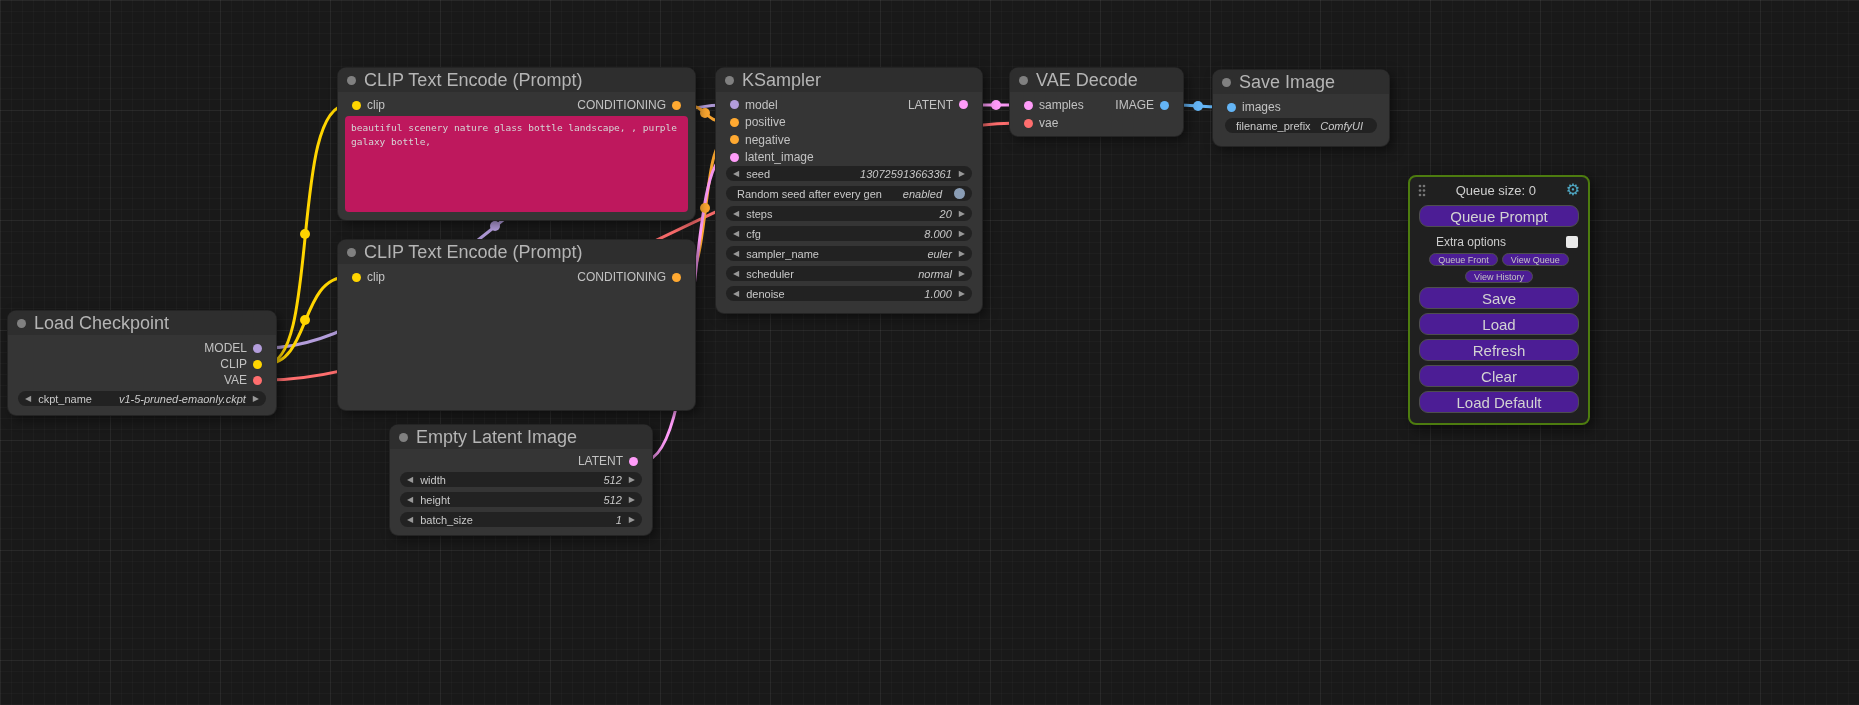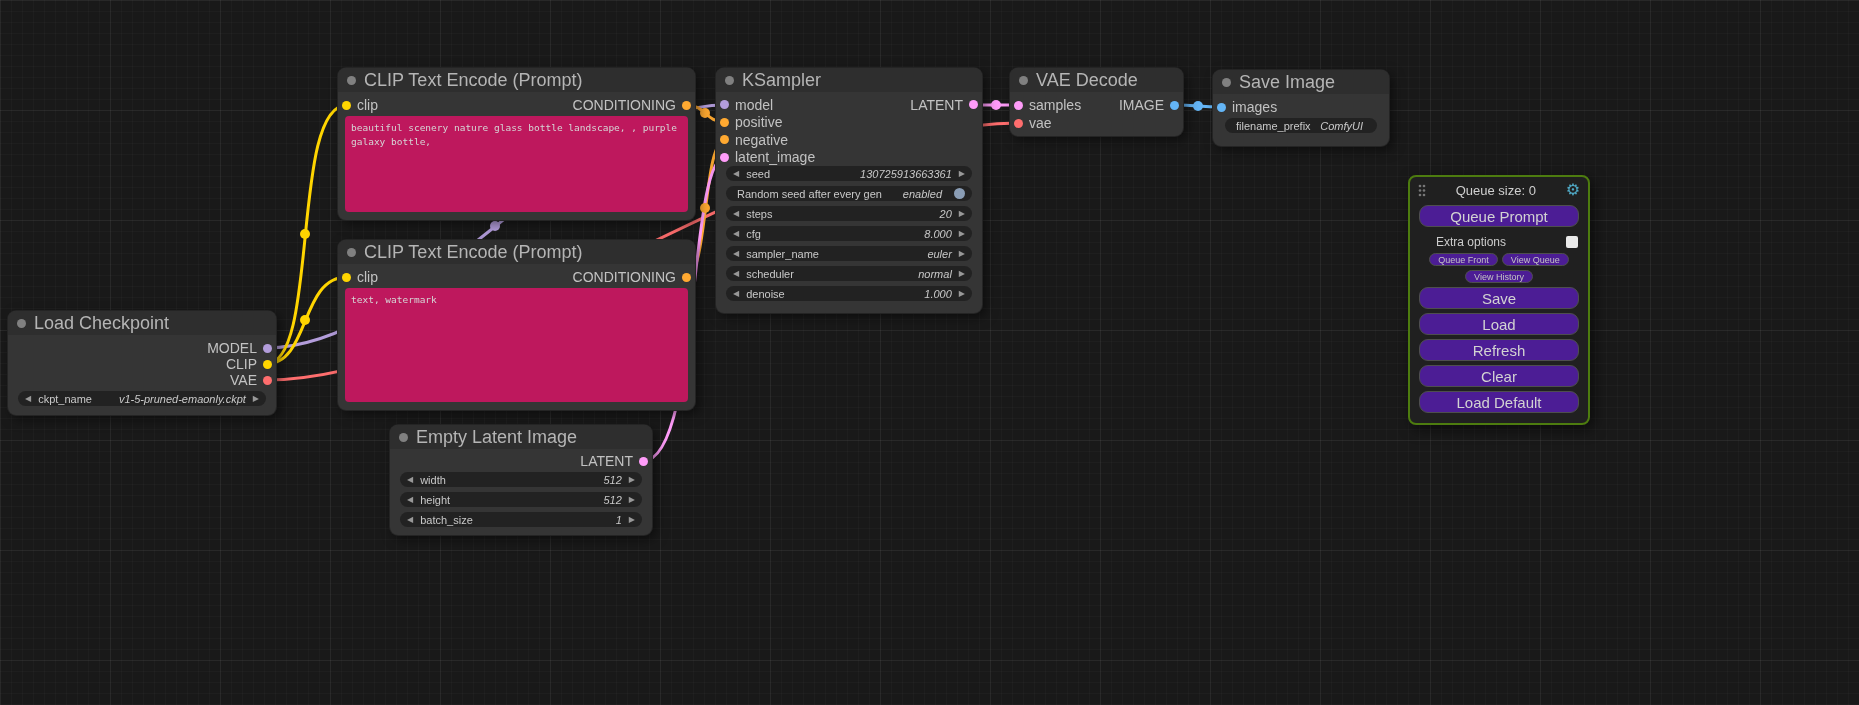--- a/index.html
+++ b/index.html
@@ -20,21 +20,21 @@
   .node{
     position:absolute;z-index:2;background:#353535;border-radius:8px;
     box-shadow:0 0 0 1px #242424, 4px 4px 12px rgba(0,0,0,.5);
   }
   .node-title{
     height:24px;background:#2e2e2e;border-radius:8px 8px 0 0;
     display:flex;align-items:center;padding:0 9px;gap:8px;
     color:#b5b5b5;font-size:18px;
   }
   .collapse-dot{width:9px;height:9px;border-radius:50%;background:#808080;flex:none;}
-  .slot-row{display:flex;align-items:center;height:18px;padding:0 4px;gap:6px;font-size:14px;color:#c2c2c2;}
+  .slot-row{display:flex;align-items:center;height:18px;padding:0 14px;gap:6px;font-size:12px;color:#c2c2c2;}
   .slot-row.out{justify-content:flex-end;}
   .slot-dot{width:9px;height:9px;border-radius:50%;flex:none;}
   .flex1{flex:1;}
   .rows{padding-top:4px;}
   #node-ckpt .rows{padding-top:5px;}
   #node-ckpt .slot-row{height:16px;}
   .widget{
     height:15px;background:#222;border-radius:8px;display:flex;align-items:center;
     padding:0 7px;font-size:11px;color:#c9c9c9;margin:0 10px 5px;
   }
@@ -164,21 +164,20 @@
   </div>
   <div class="rows">
     <div class="slot-row">
       <span class="slot-dot" style="background: rgb(255, 213, 0);"></span>
       <span class="slot-label">clip</span>
       <span class="flex1"></span>
       <span class="slot-label">CONDITIONING</span>
       <span class="slot-dot" style="background: rgb(255, 169, 49);"></span>
     </div>
   </div>
-  <div class="prompt-box">text, watermark</div>
 </div>
 
 <div class="node" id="node-latent">
   <div class="node-title">
     <span class="collapse-dot"></span>
     <span>Empty Latent Image</span>
   </div>
   <div class="rows">
     <div class="slot-row out">
       <span class="slot-label">LATENT</span>

